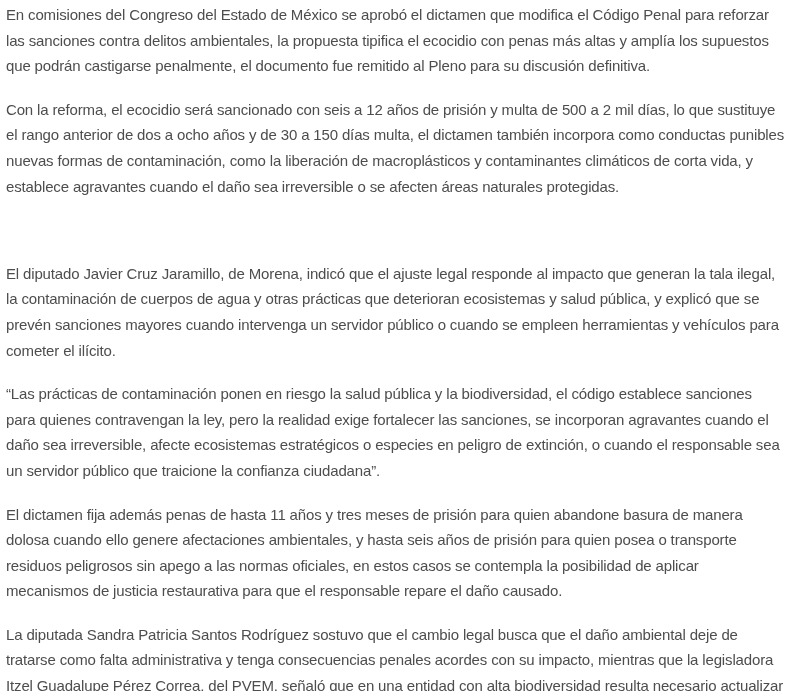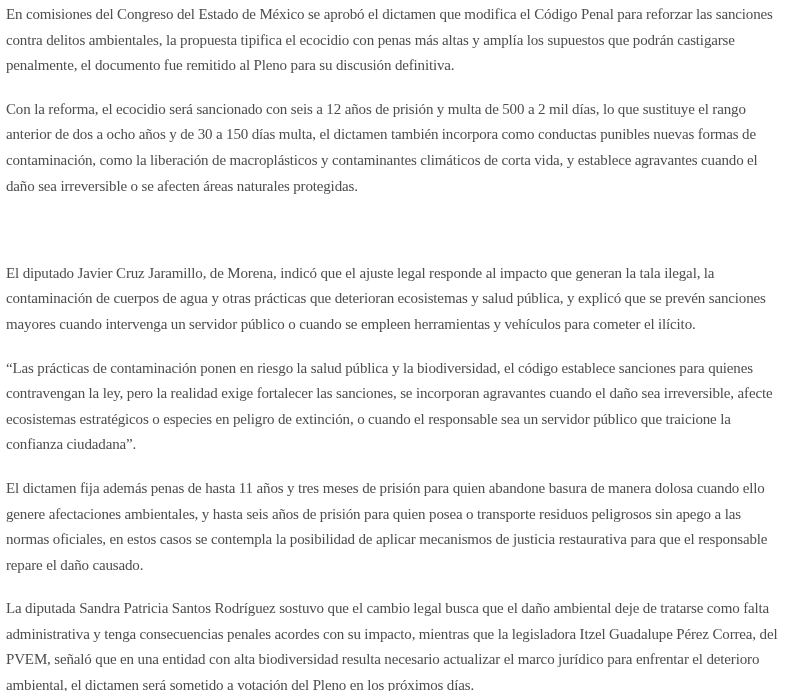--- a/index.html
+++ b/index.html
@@ -18,21 +18,20 @@
     width: 793px;
     padding: 2px 8px 0 6px;
   }
   .article p {
     margin: 0 0 18px 0;
     font-size: 15px;
     line-height: 25.6px;
     letter-spacing: -0.15px;
     color: #4d4d4d;
     text-align: left;
-    font-family: Liberation Serif, serif;
   }
   .empty-paragraph {
     height: 25.6px;
     margin: 0 0 18px 0;
   }
 </style>
 </head>
 <body>
 
 <article class="article">

